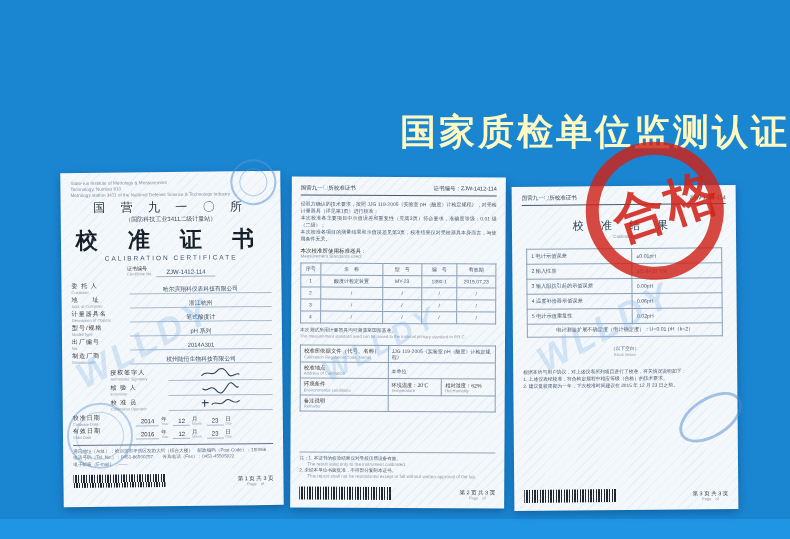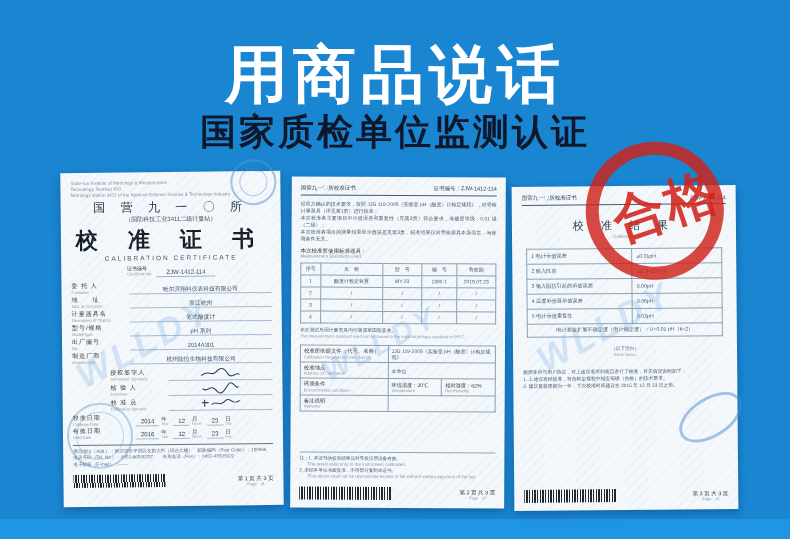--- a/index.html
+++ b/index.html
@@ -4,22 +4,22 @@
 <style>
   * { margin:0; padding:0; box-sizing:border-box; }
   html,body { width:790px; height:539px; }
   body { font-family:"Liberation Sans", sans-serif; }
 
   .canvas { position:relative; width:790px; height:539px; background:#1a86d2; overflow:hidden; }
   .bottom-strip { position:absolute; left:0; right:0; bottom:0; height:20px; background:#2095e4; }
 
   .title { position:absolute; top:32px; left:0; width:100%; text-align:center;
            color:#ffffff; font-size:63px; font-weight:bold; letter-spacing:5px; }
-  .subtitle { position:absolute; top:108px; left:0; width:100%; text-align:center;
-              color:#0f172a; font-size:36px; font-weight:bold; letter-spacing:3px; }
+  .subtitle { position:absolute; top:108px; left:0; width:100%; text-align:right;
+              color:#fef9c3; font-size:36px; font-weight:bold; letter-spacing:3px; }
 
   .cert { position:absolute; background:#f5f8fb; box-shadow:0 3px 8px rgba(0,30,70,.35); color:#3c4a5c; }
   .cert::before { content:""; position:absolute; inset:0; pointer-events:none;
       background:repeating-linear-gradient(135deg, rgba(140,190,235,.12) 0 1px, transparent 1px 7px); }
 
   .cert1 { left:62px;  top:172px; width:220px; height:334px; transform:rotate(-0.6deg); padding:8px 10px; }
   .cert2 { left:291px; top:177px; width:214px; height:331px; transform:rotate(0.3deg);  padding:8px 9px;
            display:flex; flex-direction:column; }
   .cert3 { left:513px; top:186px; width:224px; height:324px; transform:rotate(-0.5deg); padding:8px 10px;
            display:flex; flex-direction:column; }
@@ -114,21 +114,20 @@
                      transform:rotate(-26deg); line-height:52px; letter-spacing:2px; }
   .oval { position:absolute; width:70px; height:40px; border:3px solid rgba(80,140,205,.5);
           border-radius:50%; transform:rotate(-32deg); right:-8px; bottom:72px; z-index:2; }
 </style>
 </head>
 <body>
 
 <div class="canvas">
   <div class="bottom-strip"></div>
 
-  <div class="title">用商品说话</div>
   <div class="subtitle">国家质检单位监测认证</div>
 
   <div class="cert cert1">
     <div class="wm" style="left:8px; top:150px;">WLLDY</div>
     <div class="ring tr"></div>
     <div class="ring bl"></div>
 
     <div class="c1-en">
       <div>State-run Institute of Metrology &amp; Measurement</div>
       <div>Technology, Number 910</div>

